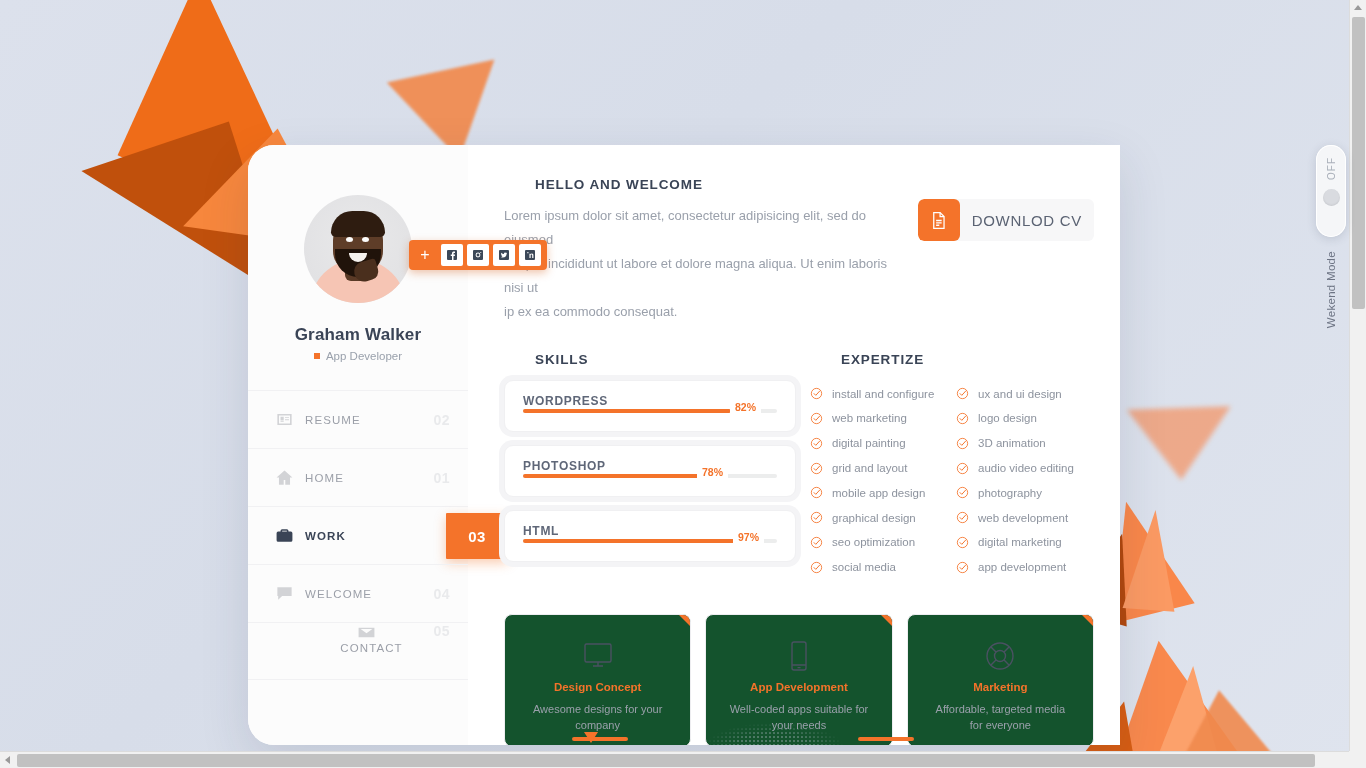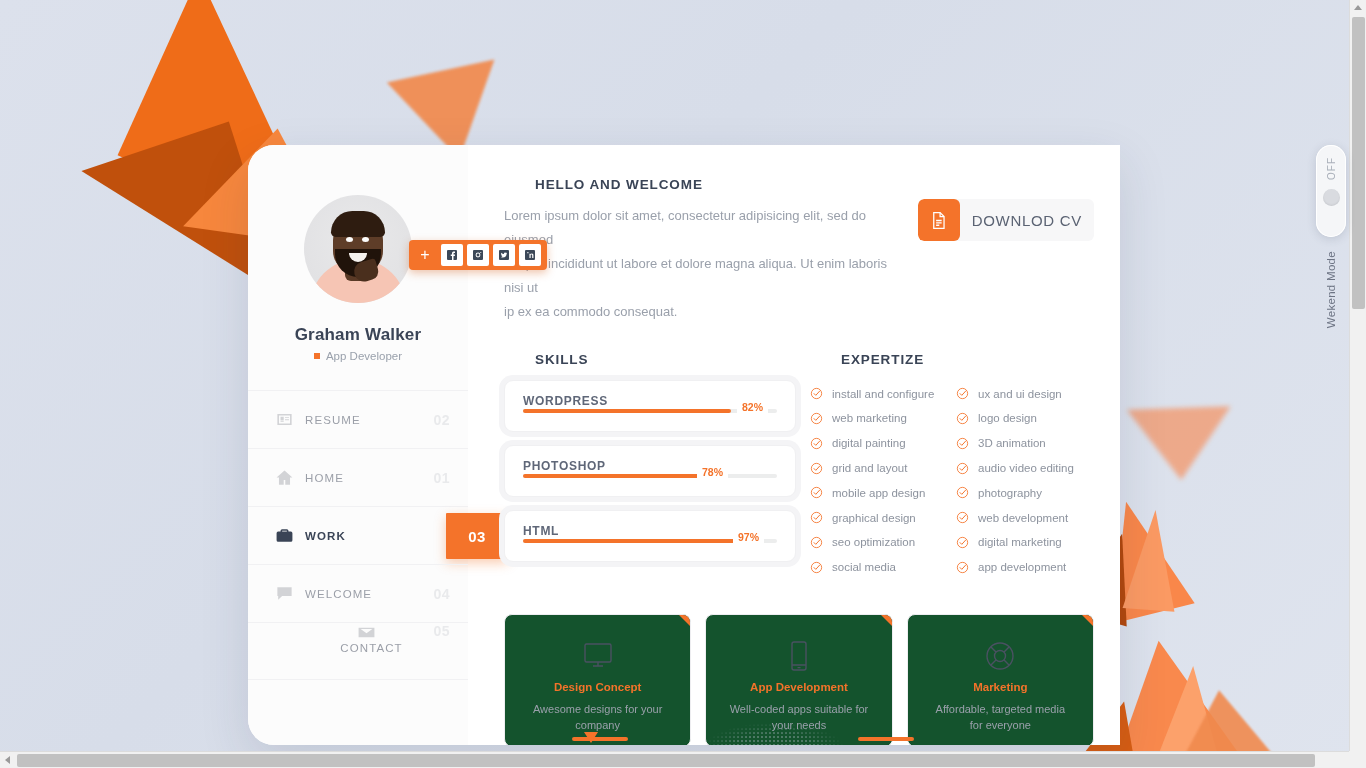--- a/index.html
+++ b/index.html
@@ -607,21 +607,21 @@
       <div class="mid-row">
 
         <section class="skills-col">
           <div class="sec-title">SKILLS</div>
 
           <div class="skill-card">
             <span class="sk-name">WORDPRESS</span>
             <span class="skill-track">
               <span class="skill-fill" style="width:82%"></span>
             </span>
-            <span class="skill-pct" style="left:232px">82%</span>
+            <span class="skill-pct" style="left:225px">82%</span>
           </div>
 
           <div class="skill-card">
             <span class="sk-name">PHOTOSHOP</span>
             <span class="skill-track">
               <span class="skill-fill" style="width:72%"></span>
             </span>
             <span class="skill-pct" style="left:192px">78%</span>
           </div>
 

